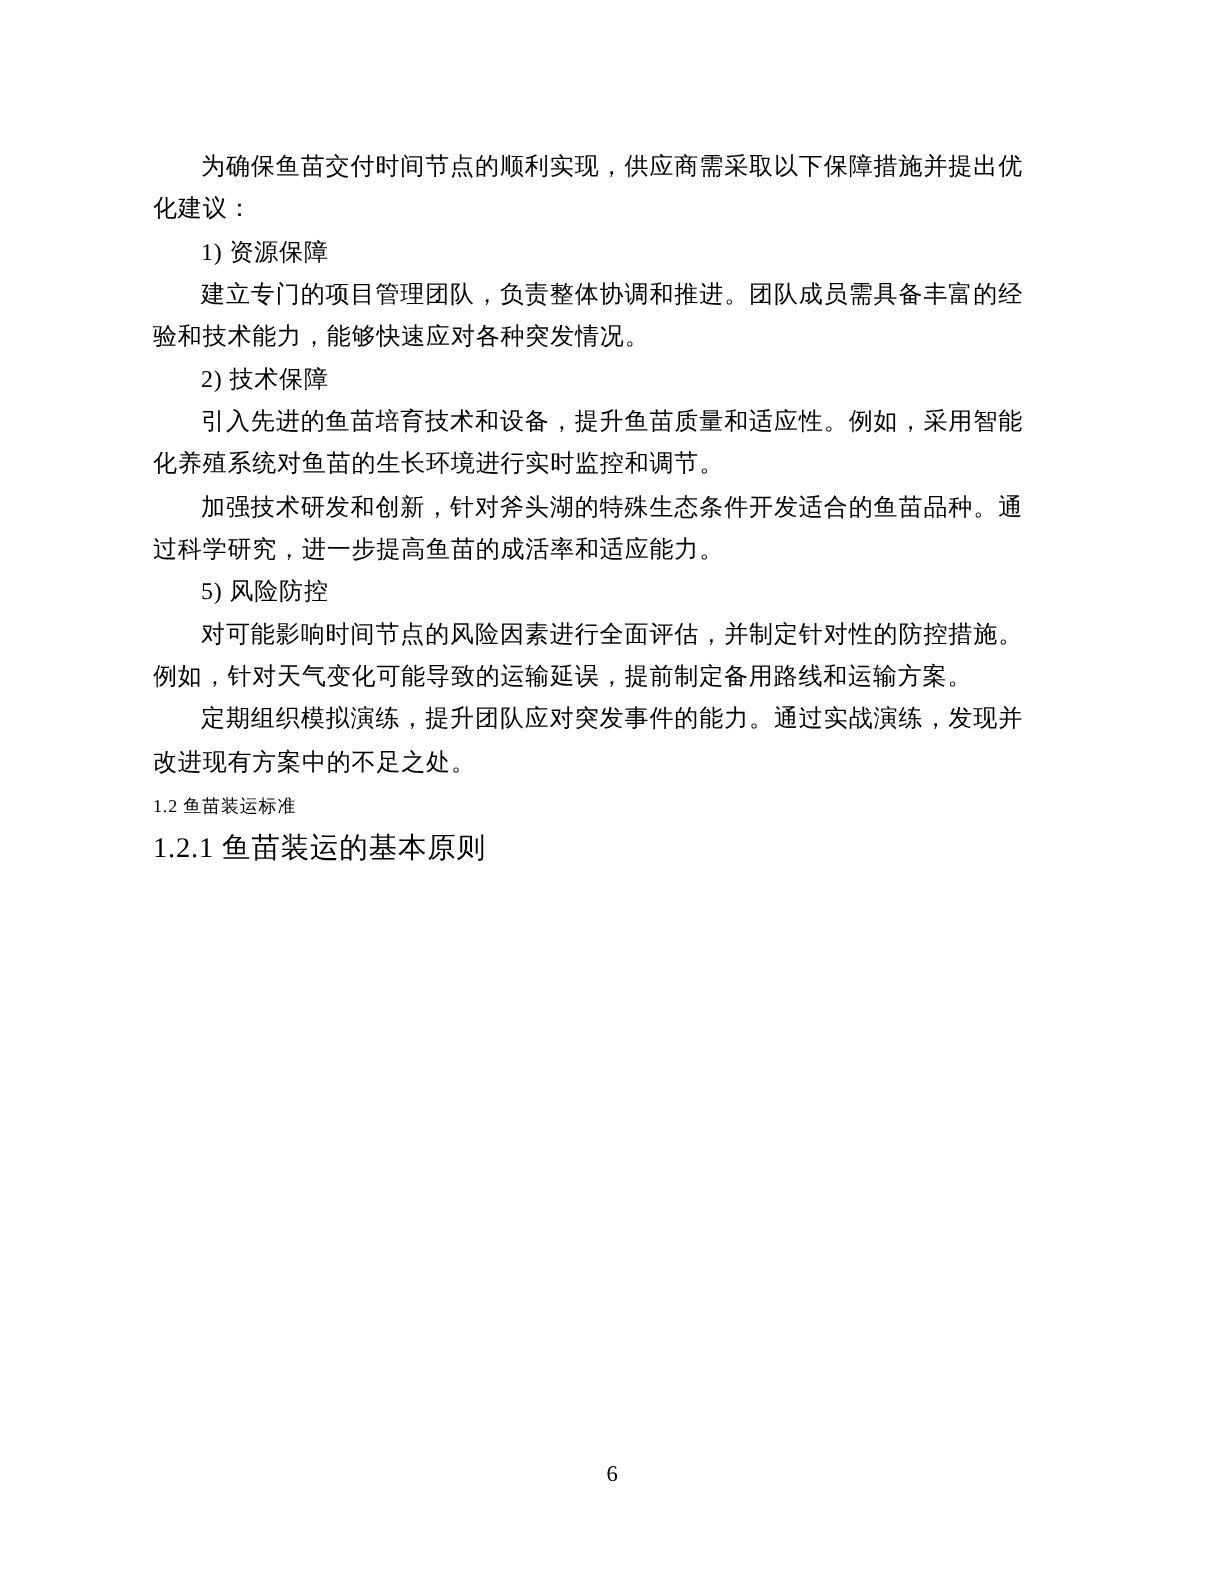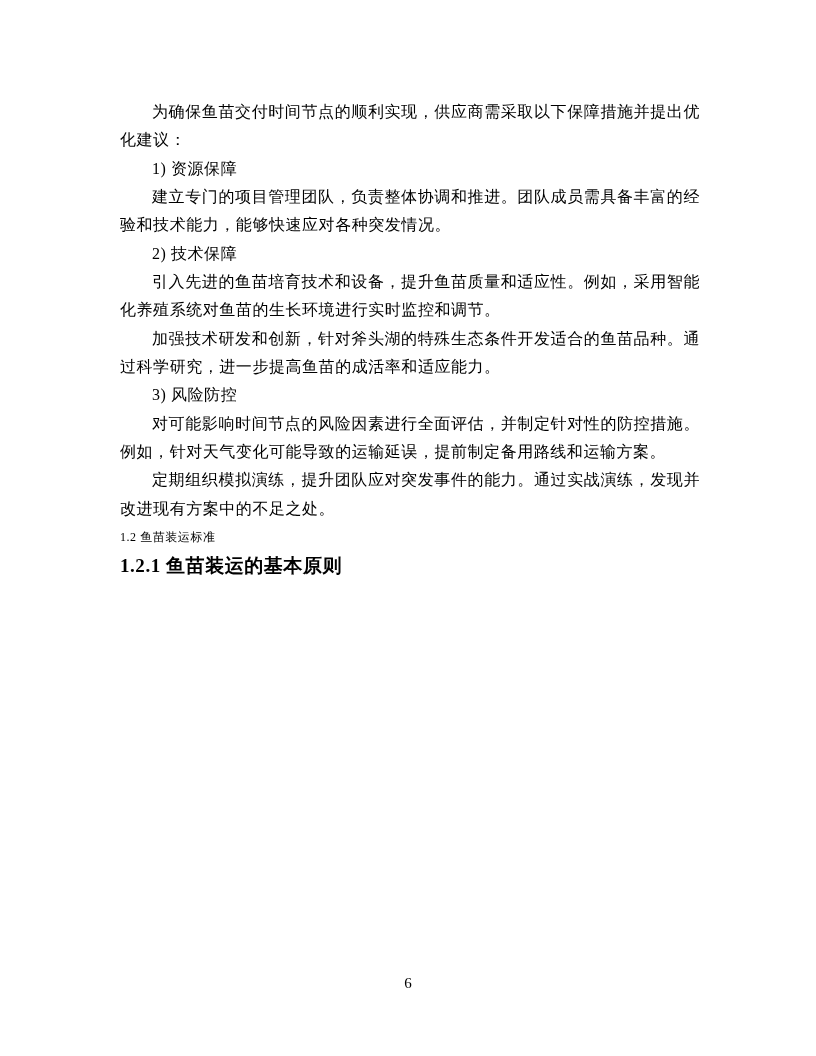--- a/index.html
+++ b/index.html
@@ -11,21 +11,21 @@
     position: relative;
     width: 816px;
     height: 1056px;
     background: #ffffff;
     overflow: hidden;
     font-family: "Liberation Serif", "DejaVu Serif", serif;
     color: #000000;
   }
   .content {
     position: absolute;
-    left: 120px;
+    left: 102px;
     top: 98px;
     width: 580px;
     font-size: 16px;
     line-height: 28.35px;
     text-align: justify;
     letter-spacing: 0.55px;
   }
   .para {
     margin: 0;
     text-indent: 32px;
@@ -33,21 +33,21 @@
   .heading2 {
     margin: 0;
     font-size: 12px;
     font-weight: normal;
     text-indent: 0;
     line-height: 28.35px;
   }
   .heading3 {
     margin: 0;
     font-size: 19px;
-    font-weight: bold;
+    font-weight: normal;
     text-indent: 0;
     line-height: 28.35px;
   }
   .footer {
     position: absolute;
     left: 0;
     top: 971px;
     width: 816px;
     text-align: center;
     font-size: 15px;
@@ -59,20 +59,20 @@
 <body>
 
 <div class="page">
   <div class="content">
     <p class="para">为确保鱼苗交付时间节点的顺利实现，供应商需采取以下保障措施并提出优化建议：</p>
     <p class="para">1) 资源保障</p>
     <p class="para">建立专门的项目管理团队，负责整体协调和推进。团队成员需具备丰富的经验和技术能力，能够快速应对各种突发情况。</p>
     <p class="para">2) 技术保障</p>
     <p class="para">引入先进的鱼苗培育技术和设备，提升鱼苗质量和适应性。例如，采用智能化养殖系统对鱼苗的生长环境进行实时监控和调节。</p>
     <p class="para">加强技术研发和创新，针对斧头湖的特殊生态条件开发适合的鱼苗品种。通过科学研究，进一步提高鱼苗的成活率和适应能力。</p>
-    <p class="para">3) 风险防控</p>
+    <p class="para">5) 风险防控</p>
     <p class="para">对可能影响时间节点的风险因素进行全面评估，并制定针对性的防控措施。例如，针对天气变化可能导致的运输延误，提前制定备用路线和运输方案。</p>
     <p class="para">定期组织模拟演练，提升团队应对突发事件的能力。通过实战演练，发现并改进现有方案中的不足之处。</p>
     <h2 class="heading2">1.2 鱼苗装运标准</h2>
     <h3 class="heading3">1.2.1 鱼苗装运的基本原则</h3>
   </div>
   <div class="footer">6</div>
 </div>
 
 </body></html>

